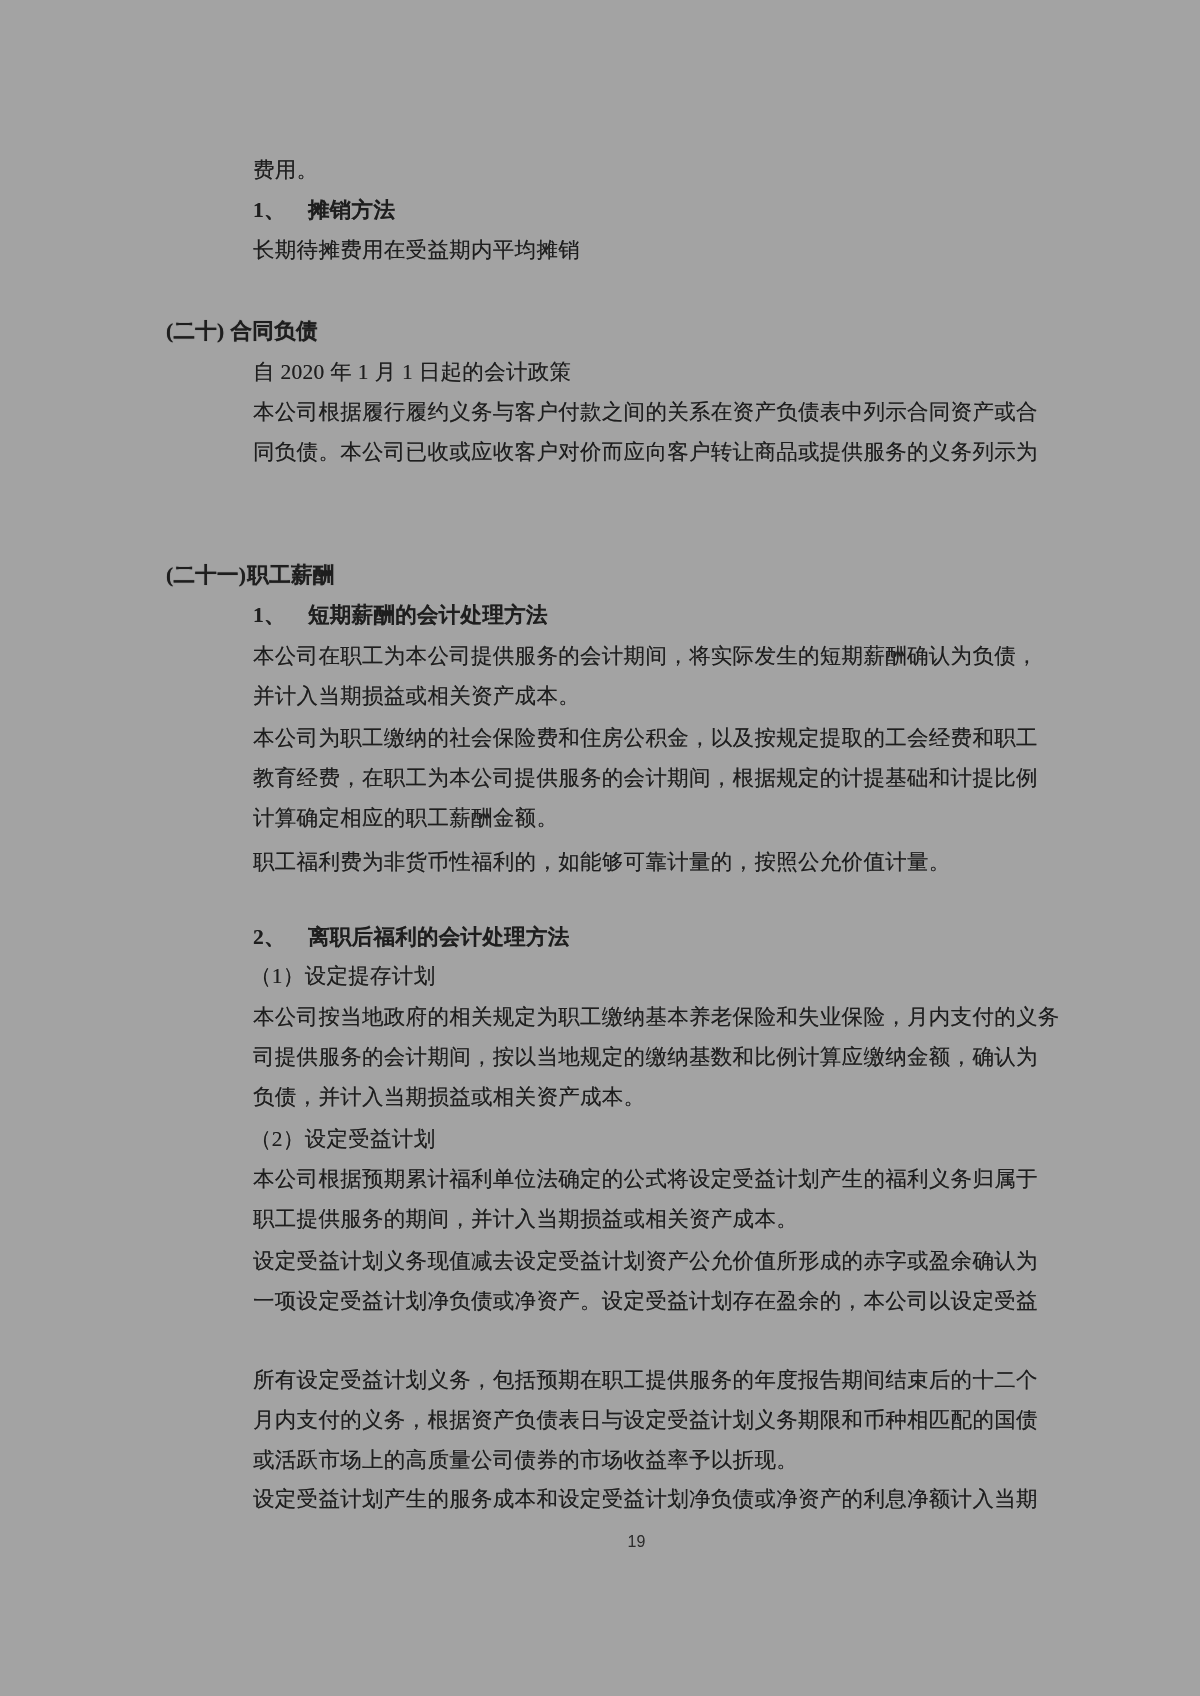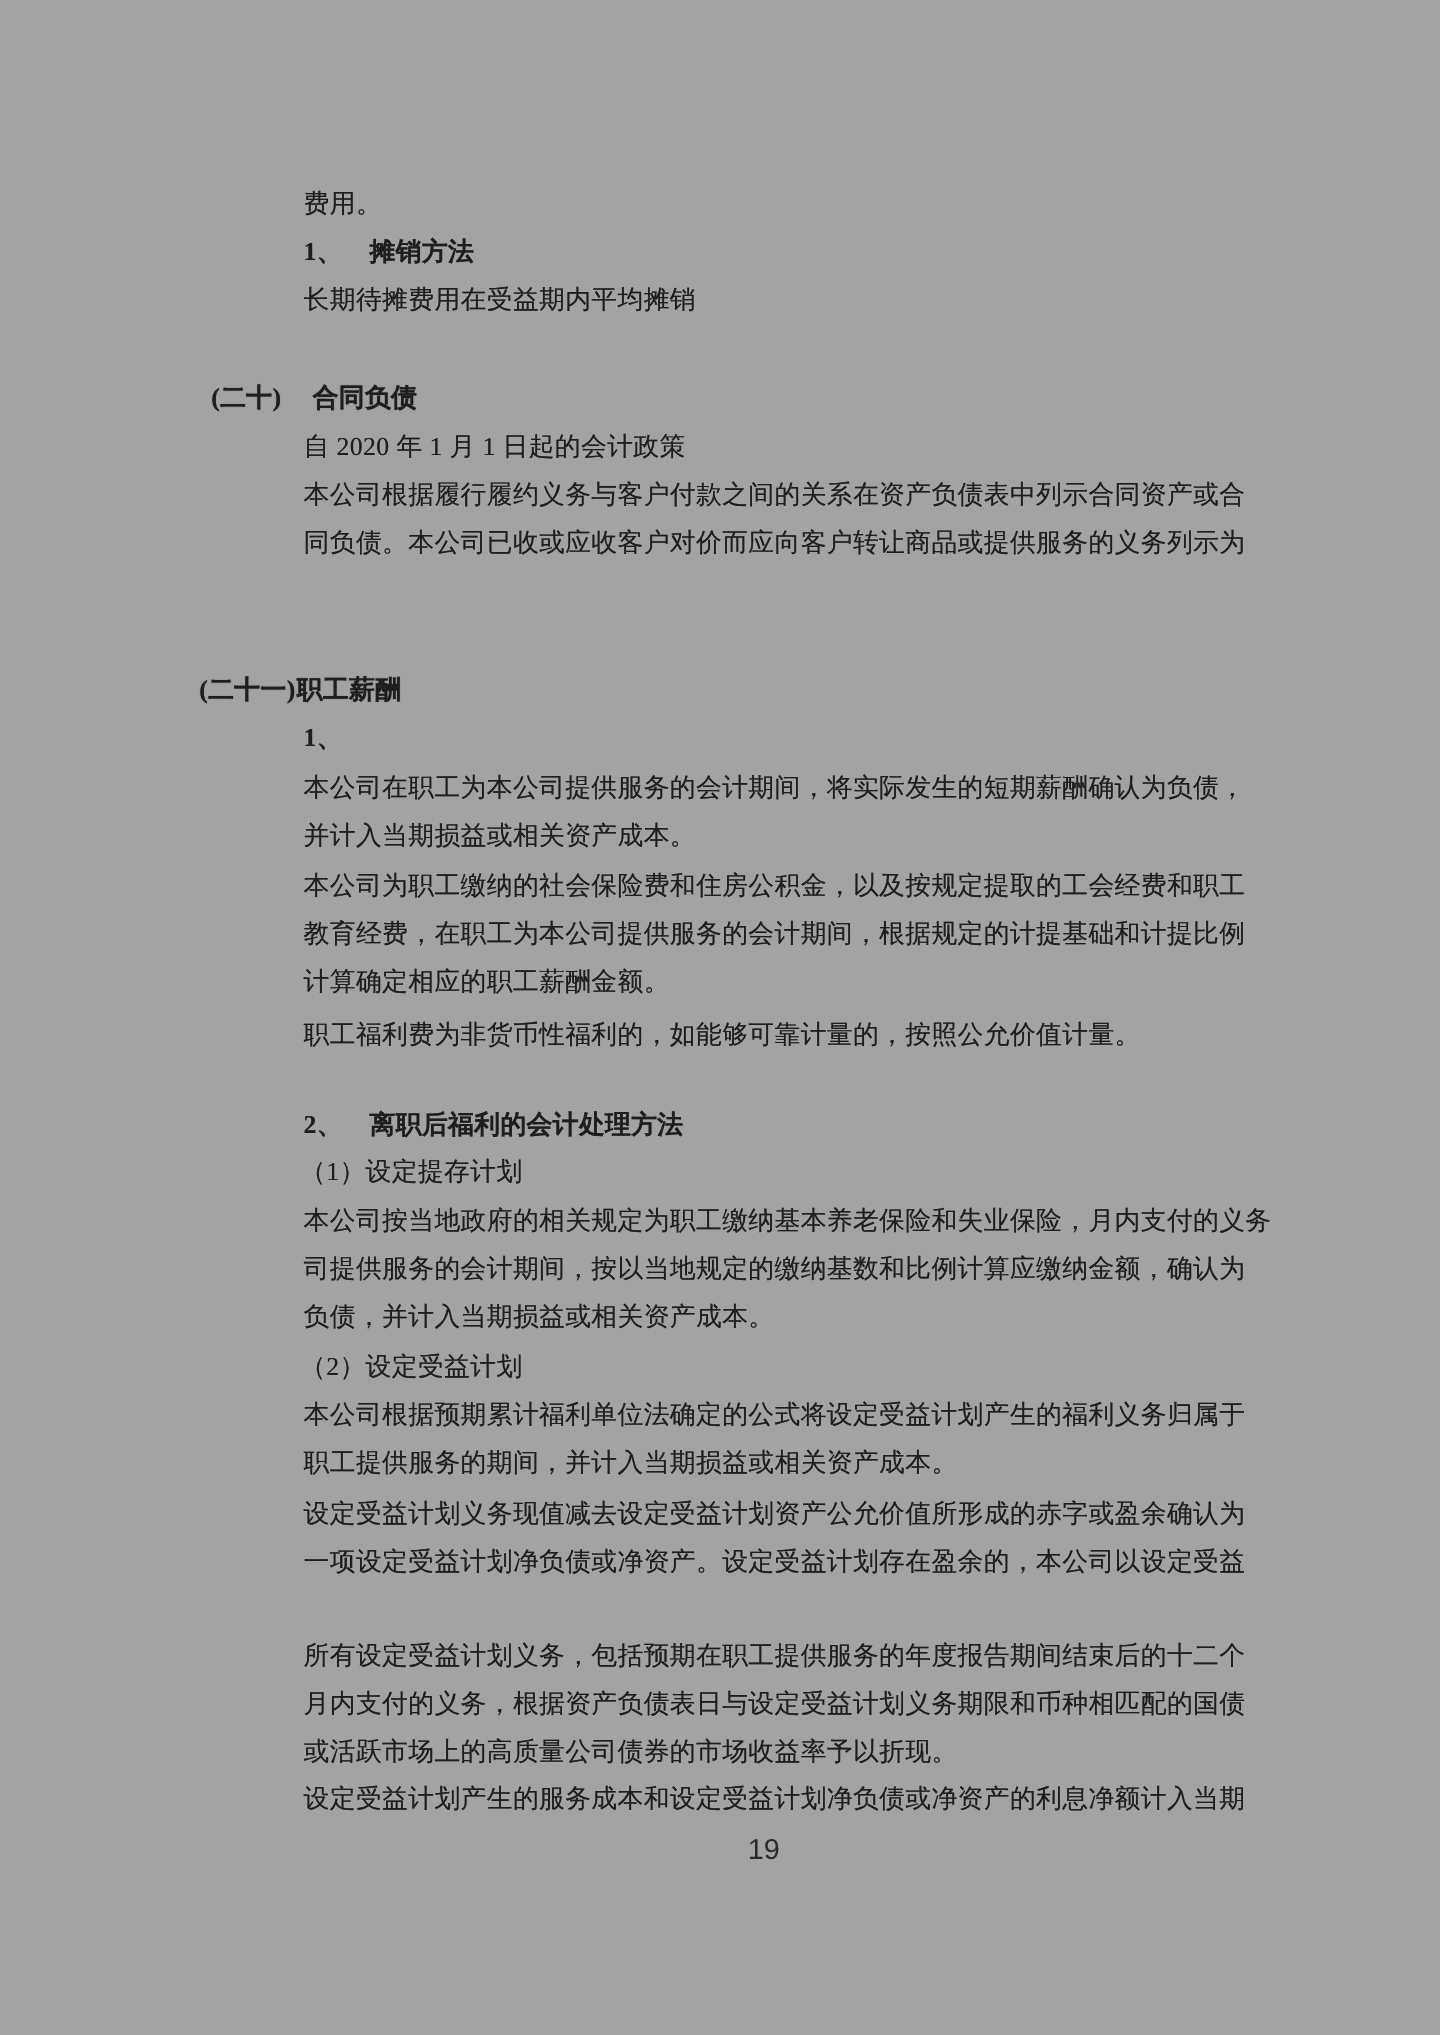--- a/index.html
+++ b/index.html
@@ -26,21 +26,21 @@
   .bold { font-weight: 700; }
   .head-row { display: flex; align-items: flex-start; }
   .head-row .line { text-shadow: 0 0 0.7px rgba(20,20,20,0.75); }
   .sub-head { display: flex; }
   .sub-num { width: 55px; flex: 0 0 55px; }
   .page-number {
     position: absolute;
     left: 253px; width: 767px; top: 1528px;
     text-align: center;
     font-family: "Liberation Sans", "DejaVu Sans", sans-serif;
-    font-size: 24px; line-height: 28px;
+    font-size: 16px; line-height: 28px;
     color: #2a2a2a;
   }
 </style>
 </head>
 <body>
 
 <div class="page">
 
   <div class="block" style="top:150px; left:253px;">
     <div class="line">费用。</div>
@@ -48,38 +48,39 @@
 
   <div class="block sub-head" style="top:190px; left:253px;">
     <div class="line bold sub-num">1、</div>
     <div class="line bold">摊销方法</div>
   </div>
 
   <div class="block" style="top:230px; left:253px;">
     <div class="line">长期待摊费用在受益期内平均摊销</div>
   </div>
 
-  <div class="block head-row" style="top:311px; left:176px; gap:26px;align-items:center;">
+  <div class="block head-row" style="top:311px; left:166px; gap:6px;align-items:center;">
     <div class="line bold">(二十)</div>
     <div class="line bold">合同负债</div>
   </div>
 
   <div class="block" style="top:352px; left:253px;">
     <div class="line">自 2020 年 1 月 1 日起的会计政策</div>
     <div class="line">本公司根据履行履约义务与客户付款之间的关系在资产负债表中列示合同资产或合</div>
     <div class="line">同负债。本公司已收或应收客户对价而应向客户转让商品或提供服务的义务列示为</div>
   </div>
 
   <div class="block head-row" style="top:555px; left:166px; gap:1px;">
     <div class="line bold">(二十一)</div>
     <div class="line bold">职工薪酬</div>
   </div>
 
   <div class="block sub-head" style="top:595px; left:253px;">
     <div class="line bold sub-num">1、</div>
+    <div class="line bold">短期薪酬的会计处理方法</div>
   </div>
 
   <div class="block" style="top:636px; left:253px;">
     <div class="line">本公司在职工为本公司提供服务的会计期间，将实际发生的短期薪酬确认为负债，</div>
     <div class="line">并计入当期损益或相关资产成本。</div>
   </div>
 
   <div class="block" style="top:718px; left:253px;">
     <div class="line">本公司为职工缴纳的社会保险费和住房公积金，以及按规定提取的工会经费和职工</div>
     <div class="line">教育经费，在职工为本公司提供服务的会计期间，根据规定的计提基础和计提比例</div>

